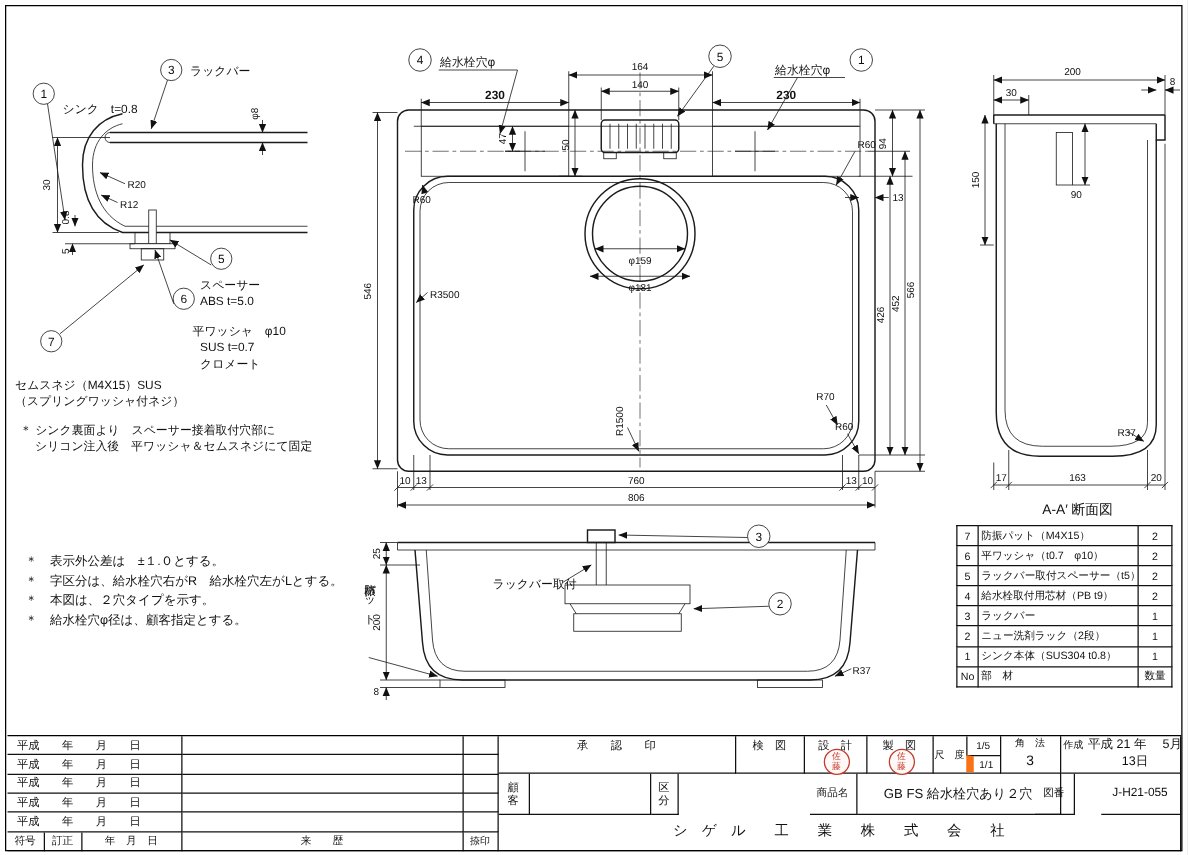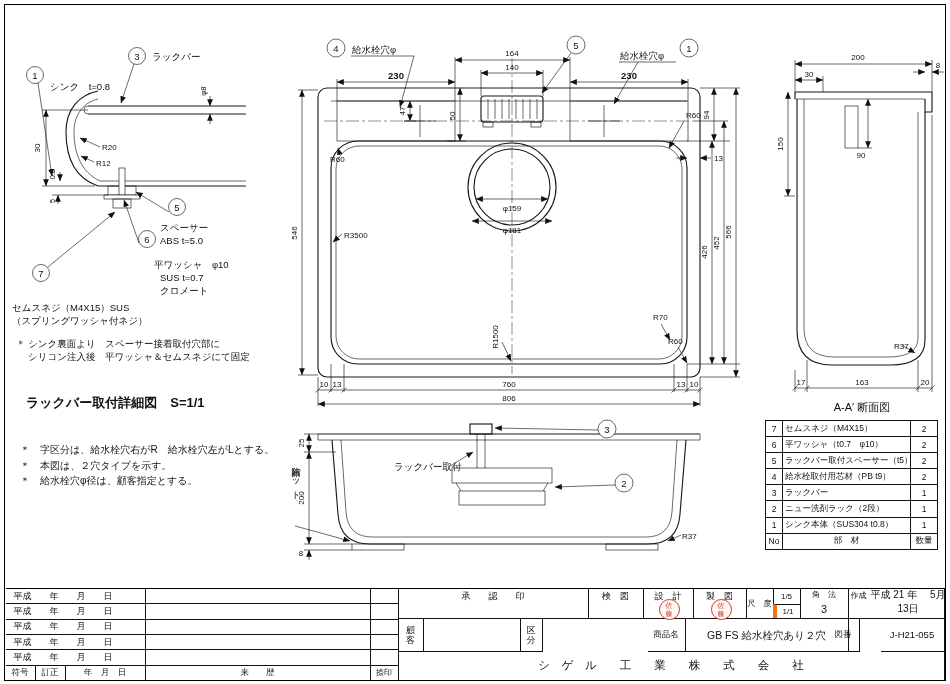--- a/index.html
+++ b/index.html
@@ -325,40 +325,40 @@
         <line class="tl" x1="929.5" y1="390.5" x2="934.5" y2="385.5"></line>
     <text class="t8 mid" x="801" y="385">17</text>
     <text class="t8 mid" x="862" y="385">163</text>
     <text class="t8 mid" x="925" y="385">20</text>
     <text class="t8" x="894" y="349">R37</text>
     <line class="tl" x1="902" y1="345" x2="915" y2="353" marker-end="url(#ar)"></line>
     <text class="t10 mid" x="862" y="411">A-A′ 断面図</text>
   </g>
 </svg>
 
-<div class="detail-title">ラックバー取付詳細図　S=1/1</div>
 
 <div class="notes">
+  <div>＊　表示外公差は　±１.０とする。</div>
   <div>＊　字区分は、給水栓穴右がR　給水栓穴左がLとする。</div>
   <div>＊　本図は、２穴タイプを示す。</div>
   <div>＊　給水栓穴φ径は、顧客指定とする。</div>
 </div>
 
 <div class="pad-label">防振パット</div>
 
 <table class="parts">
   <colgroup>
         <col style="width:17px">
         <col style="width:128px">
         <col style="width:27px">
       </colgroup>
   <tbody>
         <tr>
     <td class="pn">7</td>
-    <td>セムスネジ（M4X15）</td>
+    <td>防振パット（M4X15）</td>
     <td class="pq">2</td>
   </tr>
   <tr>
     <td class="pn">6</td>
     <td>平ワッシャ（t0.7　φ10）</td>
     <td class="pq">2</td>
   </tr>
   <tr>
     <td class="pn">5</td>
     <td>ラックバー取付スペーサー（t5）</td>
@@ -379,21 +379,21 @@
     <td>ニュー洗剤ラック（2段）</td>
     <td class="pq">1</td>
   </tr>
   <tr>
     <td class="pn">1</td>
     <td>シンク本体（SUS304 t0.8）</td>
     <td class="pq">1</td>
   </tr>
   <tr>
     <td class="pn">No</td>
-    <td style="text-align:center">部　材</td>
+    <td style="">部　材</td>
     <td class="pq">数量</td>
   </tr>
 </tbody>
     </table>
 
 <div class="titleblock">
 
   <div class="cell datecell" style="left:0;top:0;width:140px;height:15.33px">平成　　年　　月　　日</div>
   <div class="cell" style="left:140px;top:0;width:225px;height:15.33px"></div>
   <div class="cell" style="left:365px;top:0;width:28px;height:15.33px"></div>
@@ -416,21 +416,21 @@
   <div class="cell vcenter" style="left:140px;top:76.67px;width:225px;height:15.33px;font-size:8.5px">来　　歴</div>
   <div class="cell vcenter" style="left:365px;top:76.67px;width:28px;height:15.33px;font-size:8px">捺印</div>
 
   <div class="cell lab-top" style="left:393px;top:0;width:190px;height:30px">承　　認　　印</div>
   <div class="cell lab-top" style="left:583px;top:0;width:55px;height:30px">検　図</div>
   <div class="cell lab-top" style="left:638px;top:0;width:50px;height:30px">設　計</div>
   <div class="cell lab-top" style="left:688px;top:0;width:53px;height:30px">製　図</div>
   <div class="cell" style="left:741px;top:0;width:54px;height:30px">
     <div class="sub vcenter" style="left:0;top:0;width:26px;height:30px;font-size:8px">尺　度</div>
     <div class="sub vcenter" style="left:26px;top:0;width:27px;height:15px;font-size:8px;border-left:1px solid #111">1/5</div>
-    <div class="sub vcenter" style="left:26px;top:15px;width:27px;height:14px;font-size:8px;border-left:4px solid #f97316;border-top:1px solid #111">1/1</div>
+    <div class="sub vcenter" style="left:26px;top:15px;width:27px;height:14px;font-size:8px;border-left:6px solid #f97316;border-top:1px solid #111">1/1</div>
   </div>
   <div class="cell" style="left:795px;top:0;width:48px;height:30px">
     <div class="sub vcenter" style="left:0;top:0;width:100%;height:12px;font-size:8px">角　法</div>
     <div class="sub vcenter" style="left:0;top:12px;width:100%;height:17px;font-size:11px">3</div>
   </div>
   <div class="cell" style="left:843px;top:0;width:96px;height:30px">
     <div class="sub" style="left:2px;top:1px;font-size:8px">作成</div>
     <div class="sub" style="left:12px;bottom:2px;width:100%;text-align:center;font-size:10px">平成 21 年　 5月　 13日</div>
   </div>
   <div class="stamp" style="left:653px;top:10px">佐

